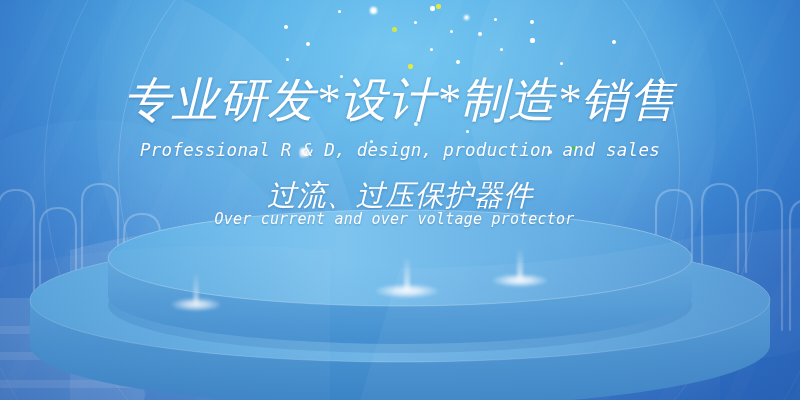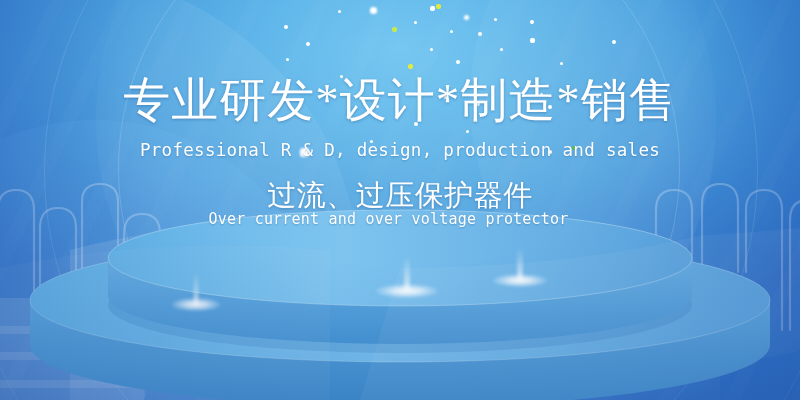--- a/index.html
+++ b/index.html
@@ -15,20 +15,21 @@
   #banner {
     position: relative;
     width: 800px;
     height: 400px;
     overflow: hidden;
     
     background:
       radial-gradient(ellipse 520px 330px at 50% 12%,
         #64c0ef 0%, #51b0e8 26%, #3f9adc 52%, #2f7fd0 74%, #2567c2 100%),
       linear-gradient(160deg, #2e82d2 0%, #2463be 60%, #2059b4 100%);
+    font-style: italic;
   }
 
   
   .vignette {
     position: absolute;
     inset: 0;
     background: radial-gradient(ellipse 700px 460px at 50% 20%,
        rgba(255,255,255,0) 40%, rgba(20,70,150,0.18) 78%, rgba(18,62,140,0.40) 100%);
     pointer-events: none;
   }
@@ -158,21 +159,21 @@
     font-family: "Liberation Serif", "DejaVu Serif", serif;
     font-size: 29px;
     line-height: 36px;
     letter-spacing: 0.5px;
     color: #ffffff;
     text-shadow: 0 1px 3px rgba(18,60,120,0.35);
     white-space: nowrap;
   }
   .sub-en {
     position: absolute;
-    left: 0; top: 209px; width: 777px;
+    left: 6px; top: 209px; width: 777px;
     font-family: "DejaVu Sans Mono", "Liberation Mono", monospace;
     font-size: 15px;
     line-height: 20px;
     letter-spacing: 0.2px;
     color: #ffffff;
     text-shadow: 0 1px 2px rgba(18,60,120,0.30);
     white-space: nowrap;
   }
 </style>
 </head>

